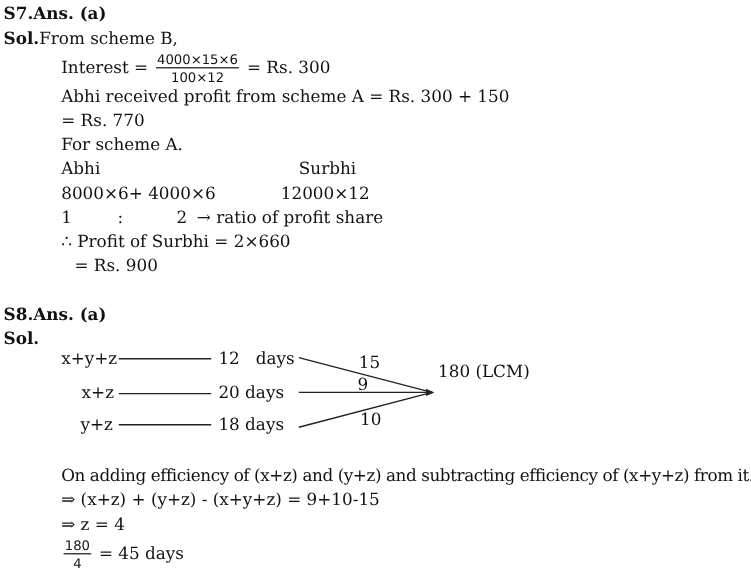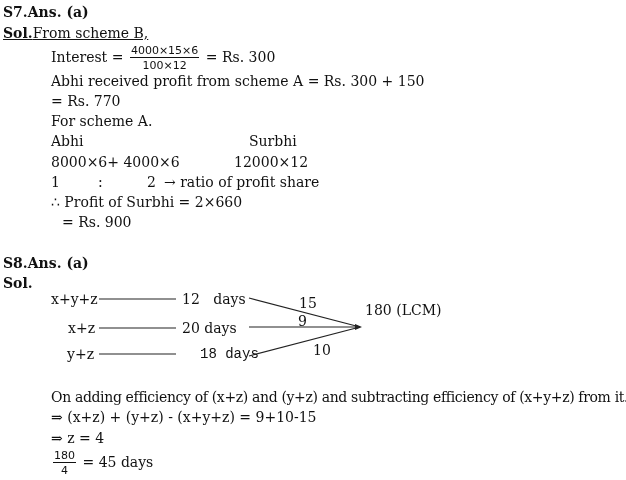--- a/index.html
+++ b/index.html
@@ -9,21 +9,21 @@
   .b { font-weight:bold; }
   .frac { display:inline-block; vertical-align:middle; text-align:center; font-family:"DejaVu Sans", sans-serif; font-size:11px; line-height:1; margin:0 2px; }
   .frac .num { display:block; padding:0 1px 1px; border-bottom:1px solid #111; }
   .frac .den { display:block; padding-top:2px; }
   svg.diagram { position:absolute; left:0; top:0; }
 </style>
 </head>
 <body>
 
 <div class="abs b" style="left:3px;top:5px;">S7.Ans. (a)</div>
-<div class="abs" style="left:3px;top:26px;text-decoration:underline;">
+<div class="abs" style="left:3px;top:26px;">
   <span class="b">Sol.</span><span>From scheme B,</span>
 </div>
 <div class="abs" style="left:51px;top:44px;line-height:26px;">
   <span>Interest =</span>
   <span class="frac">
     <span class="num">4000×15×6</span>
     <span class="den">100×12</span>
   </span>
   <span>= Rs. 300</span>
 </div>
@@ -53,25 +53,25 @@
   <line x1="249" y1="356" x2="360" y2="327" stroke="#222" stroke-width="1.2"></line>
   <path d="M355 324 L362 327 L355 330 Z" fill="#222"></path>
 </svg>
 
 <div class="abs" style="left:51px;top:292px;">x+y+z</div>
 <div class="abs" style="left:68px;top:321px;">x+z</div>
 <div class="abs" style="left:67px;top:347px;">y+z</div>
 
 <div class="abs" style="left:182px;top:292px;white-space:pre;">12   days</div>
 <div class="abs" style="left:182px;top:321px;">20 days</div>
-<div class="abs" style="left:200px;top:347px;font-family:Liberation Mono, monospace;">18 days</div>
+<div class="abs" style="left:182px;top:347px;">18 days</div>
 
 <div class="abs" style="left:299px;top:296px;">15</div>
 <div class="abs" style="left:298px;top:314px;">9</div>
-<div class="abs" style="left:313px;top:343px;">10</div>
+<div class="abs" style="left:300px;top:343px;">10</div>
 
 <div class="abs" style="left:365px;top:303px;">180 (LCM)</div>
 
 <div class="abs" style="left:51px;top:390px;letter-spacing:-0.35px;">On adding efficiency of (x+z) and (y+z) and subtracting efficiency of (x+y+z) from it.</div>
 <div class="abs" style="left:51px;top:410px;">⇒ (x+z) + (y+z) - (x+y+z) = 9+10-15</div>
 <div class="abs" style="left:51px;top:431px;">⇒ z = 4</div>
 <div class="abs" style="left:51px;top:448px;line-height:28px;">
   <span class="frac">
     <span class="num">180</span>
     <span class="den">4</span>

